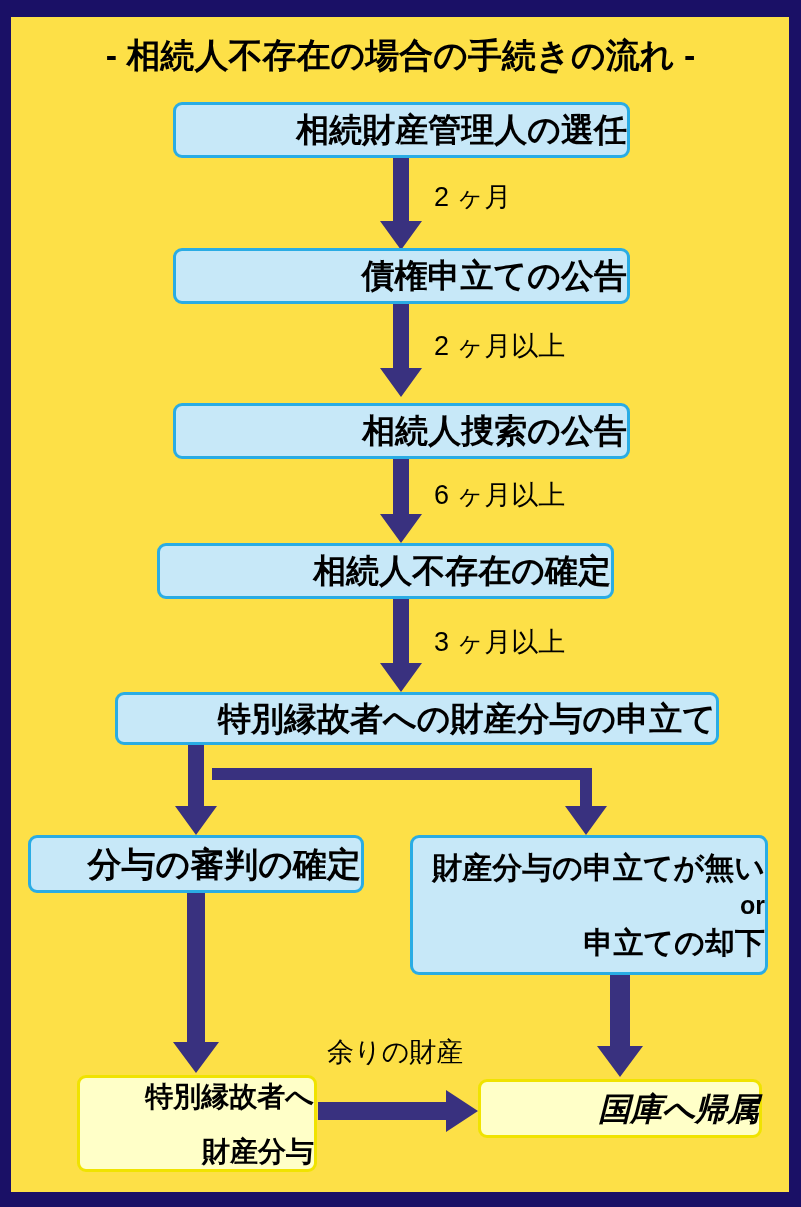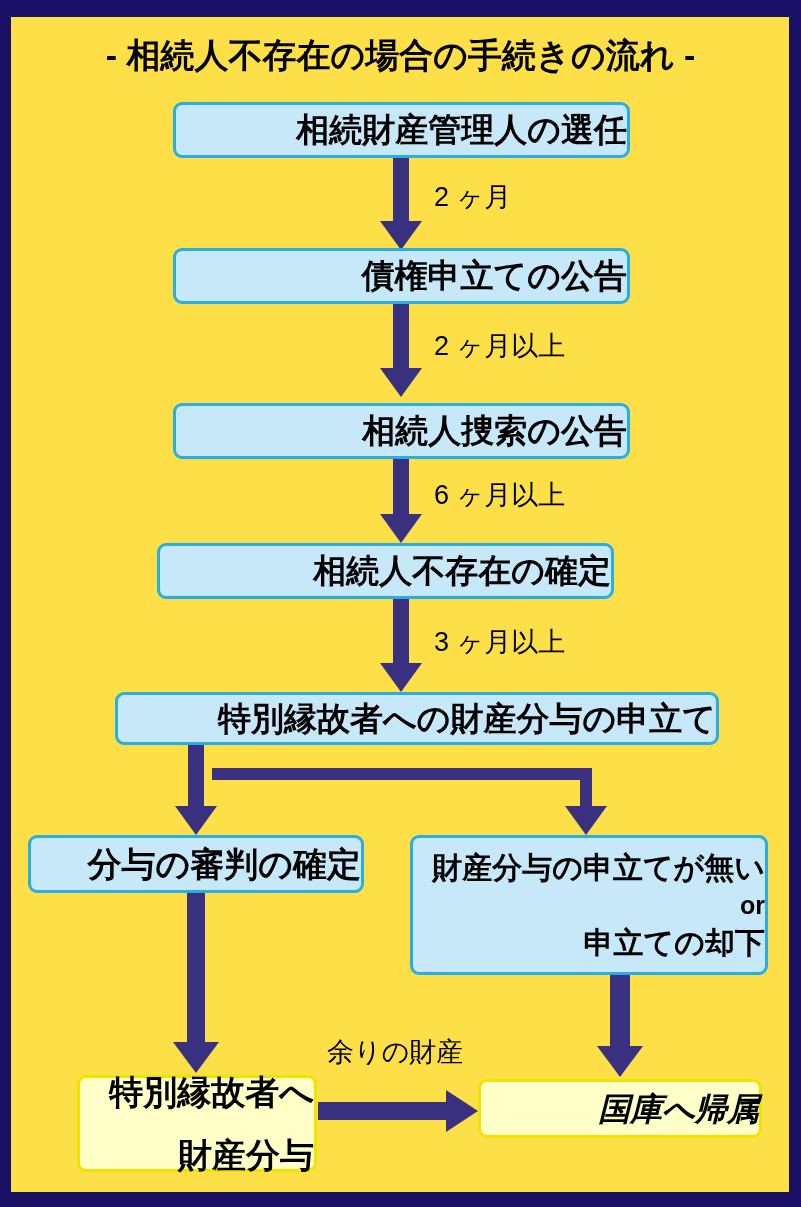--- a/index.html
+++ b/index.html
@@ -69,21 +69,21 @@
   }
   
   #box-step1{left:173px;top:102px;width:457px;height:56px;font-size:33px;}
   #box-step2{left:173px;top:248px;width:457px;height:56px;font-size:33px;}
   #box-step3{left:173px;top:403px;width:457px;height:56px;font-size:33px;padding-left:36px;}
   #box-step4{left:157px;top:543px;width:457px;height:56px;font-size:33px;}
   #box-step5{left:115px;top:692px;width:604px;height:53px;font-size:33px;}
   #box-step6{left:28px;top:835px;width:336px;height:58px;font-size:34px;}
   #box-step7{left:410px;top:835px;width:358px;height:140px;font-size:30px;line-height:1.5;}
   #box-step7 .or-line{font-size:25px;line-height:1.2;}
-  #box-result1{left:77px;top:1075px;width:240px;height:97px;font-size:34px;row-gap:20px;}
+  #box-result1{left:77px;top:1075px;width:240px;height:97px;font-size:28px;row-gap:20px;}
   #box-result2{left:478px;top:1079px;width:284px;height:59px;font-size:32px;font-style:italic;}
   #label-e1{left:434px;top:197px;}
   #label-e2{left:434px;top:346px;}
   #label-e3{left:434px;top:495px;}
   #label-e4{left:434px;top:642px;}
   #label-e5{left:327px;top:1052px;width:146px;}
 </style>
 </head>
 <body>
 

